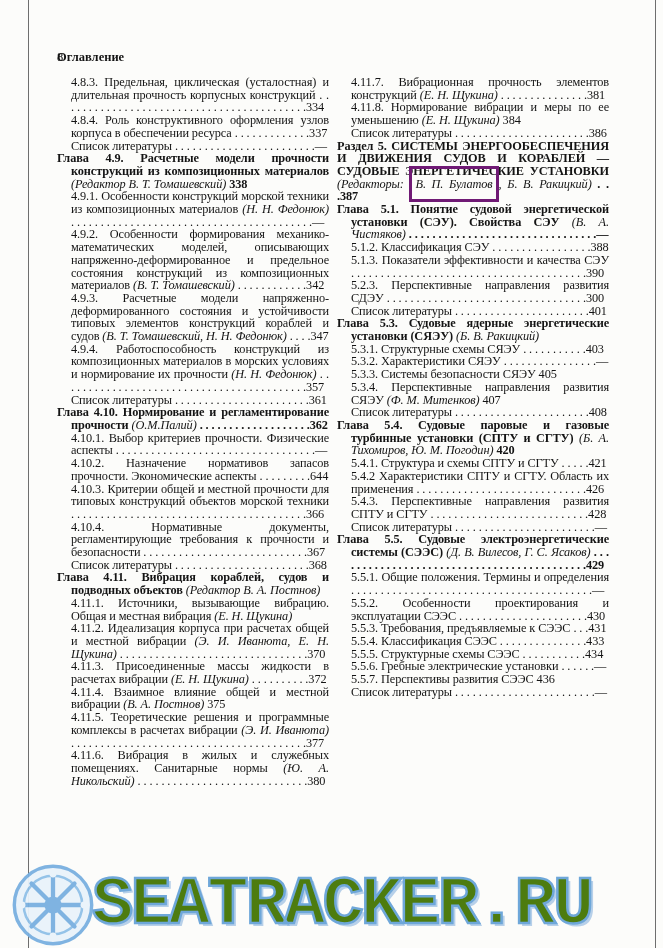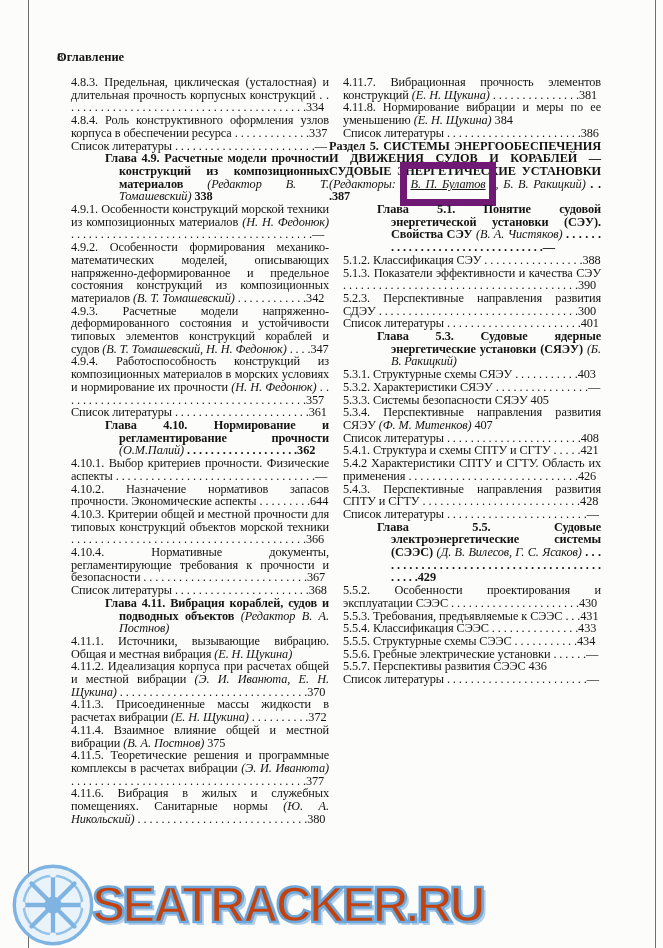--- a/index.html
+++ b/index.html
@@ -9,44 +9,44 @@
     font-family:"Liberation Serif","DejaVu Serif",serif; color:#141414;
   }
   .rule { position:absolute; top:0; bottom:0; width:1px; background:#6e6e6e; }
   .rule-left  { left:28px; }
   .rule-right { left:655px; }
 
   .page-header { position:absolute; top:50px; left:57px; right:46px; height:16px; font-size:12.5px; }
   .folio { position:absolute; left:0; top:0; }
   .running-title { position:absolute; left:0; right:0; text-align:left; font-weight:700; }
 
-  .toc { position:absolute; top:76px; left:57px; width:561px; display:flex; gap:0; }
+  .toc { position:absolute; top:76px; left:57px; width:561px; display:flex; gap:8px; }
   .col { width:272px; }
 
   .entry {
     margin:0; font-size:12.3px; line-height:12.7px;
     text-align:justify; letter-spacing:-0.1px;
   }
   .entry.section, .entry.list { padding-left:14px; }
-  .entry.chapter { font-weight:700; padding-left:14px; text-indent:-14px;margin-left:48px; }
+  .entry.chapter { font-weight:700; padding-left:14px; text-indent:-14px; }
   .entry.razdel  { font-weight:700; }
   .entry .it { font-style:italic; font-weight:400; }
   .entry.razdel .it { font-weight:400;margin-top:13px; }
-  .entry .boxed { border:7px solid #701a75; padding:8px 3px;text-decoration:underline; }
+  .entry .boxed { border:3px solid #701a75; padding:8px 3px; }
   .pg { white-space:nowrap; }
 
   .watermark {
     position:absolute; left:10px; bottom:0px; right:0;
     display:flex; align-items:center; z-index:5; pointer-events:none;
   }
   .wm-logo { width:86px; height:86px; flex:0 0 auto; margin-right:-4px; opacity:.95; }
   .wm-text {
-    font-family:Liberation Sans, sans-serif;
-    font-size:50px; font-weight:700; letter-spacing:-3px; white-space:nowrap;
-    color:#c2410c; -webkit-text-stroke:2.5px #6ea7d9;
+    font-family:Liberation Mono, monospace;
+    font-size:69px; font-weight:700; letter-spacing:-3px; white-space:nowrap;
+    color:#4d7c0f; -webkit-text-stroke:2.5px #6ea7d9;
     text-shadow:3px 3px 0 rgba(126,172,219,0.55);
   }
 </style>
 </head>
 <body>
 
 <div class="sheet">
   <div class="rule rule-left"></div>
   <div class="rule rule-right"></div>
 
@@ -89,25 +89,27 @@
         <p class="entry section"><span>5.1.2. Классификация СЭУ</span><span> . . . . . . . . . . . . . . . . .</span><span class="pg">388</span></p>
         <p class="entry section"><span>5.1.3. Показатели эффективности и качества СЭУ</span><span> . . . . . . . . . . . . . . . . . . . . . . . . . . . . . . . . . . . . . . . .</span><span class="pg">390</span></p>
         <p class="entry section"><span>5.2.3. Перспективные направления развития СДЭУ</span><span> . . . . . . . . . . . . . . . . . . . . . . . . . . . . . . . . . .</span><span class="pg">300</span></p>
         <p class="entry list"><span>Список литературы</span><span> . . . . . . . . . . . . . . . . . . . . . . .</span><span class="pg">401</span></p>
         <p class="entry chapter"><span>Глава 5.3. Судовые ядерные энергетические установки (СЯЭУ) </span><span class="it">(Б. В. Ракицкий)</span></p>
         <p class="entry section"><span>5.3.1. Структурные схемы СЯЭУ</span><span> . . . . . . . . . . .</span><span class="pg">403</span></p>
         <p class="entry section"><span>5.3.2. Характеристики СЯЭУ</span><span> . . . . . . . . . . . . . . . .</span><span class="pg">—</span></p>
         <p class="entry section"><span>5.3.3. Системы безопасности СЯЭУ</span> <span class="pg">405</span></p>
         <p class="entry section"><span>5.3.4. Перспективные направления развития СЯЭУ </span><span class="it">(Ф. М. Митенков)</span> <span class="pg">407</span></p>
         <p class="entry list"><span>Список литературы</span><span> . . . . . . . . . . . . . . . . . . . . . . .</span><span class="pg">408</span></p>
+        <p class="entry chapter"><span>Глава 5.4. Судовые паровые и газовые турбинные установки (СПТУ и СГТУ) </span><span class="it">(Б. А. Тихомиров, Ю. М. Погодин)</span> <span class="pg">420</span></p>
         <p class="entry section"><span>5.4.1. Структура и схемы СПТУ и СГТУ</span><span> . . . . .</span><span class="pg">421</span></p>
         <p class="entry section"><span>5.4.2 Характеристики СПТУ и СГТУ. Область их применения</span><span> . . . . . . . . . . . . . . . . . . . . . . . . . . . . .</span><span class="pg">426</span></p>
         <p class="entry section"><span>5.4.3. Перспективные направления развития СПТУ и СГТУ</span><span> . . . . . . . . . . . . . . . . . . . . . . . . . . .</span><span class="pg">428</span></p>
         <p class="entry list"><span>Список литературы</span><span> . . . . . . . . . . . . . . . . . . . . . . . .</span><span class="pg">—</span></p>
         <p class="entry chapter"><span>Глава 5.5. Судовые электроэнергетические системы (СЭЭС) </span><span class="it">(Д. В. Вилесов, Г. С. Ясаков)</span><span> . . . . . . . . . . . . . . . . . . . . . . . . . . . . . . . . . . . . . . . . . . .</span><span class="pg">429</span></p>
+        <p class="entry section"><span>5.5.1. Общие положения. Термины и определения</span><span> . . . . . . . . . . . . . . . . . . . . . . . . . . . . . . . . . . . . . . . . .</span><span class="pg">—</span></p>
         <p class="entry section"><span>5.5.2. Особенности проектирования и эксплуатации СЭЭС</span><span> . . . . . . . . . . . . . . . . . . . . . .</span><span class="pg">430</span></p>
         <p class="entry section"><span>5.5.3. Требования, предъявляемые к СЭЭС</span><span> . . .</span><span class="pg">431</span></p>
         <p class="entry section"><span>5.5.4. Классификация СЭЭС</span><span> . . . . . . . . . . . . . . .</span><span class="pg">433</span></p>
         <p class="entry section"><span>5.5.5. Структурные схемы СЭЭС</span><span> . . . . . . . . . . .</span><span class="pg">434</span></p>
         <p class="entry section"><span>5.5.6. Гребные электрические установки</span><span> . . . . . .</span><span class="pg">—</span></p>
         <p class="entry section"><span>5.5.7. Перспективы развития СЭЭС</span> <span class="pg">436</span></p>
         <p class="entry list"><span>Список литературы</span><span> . . . . . . . . . . . . . . . . . . . . . . . .</span><span class="pg">—</span></p>
       </div>
   </main>
 

